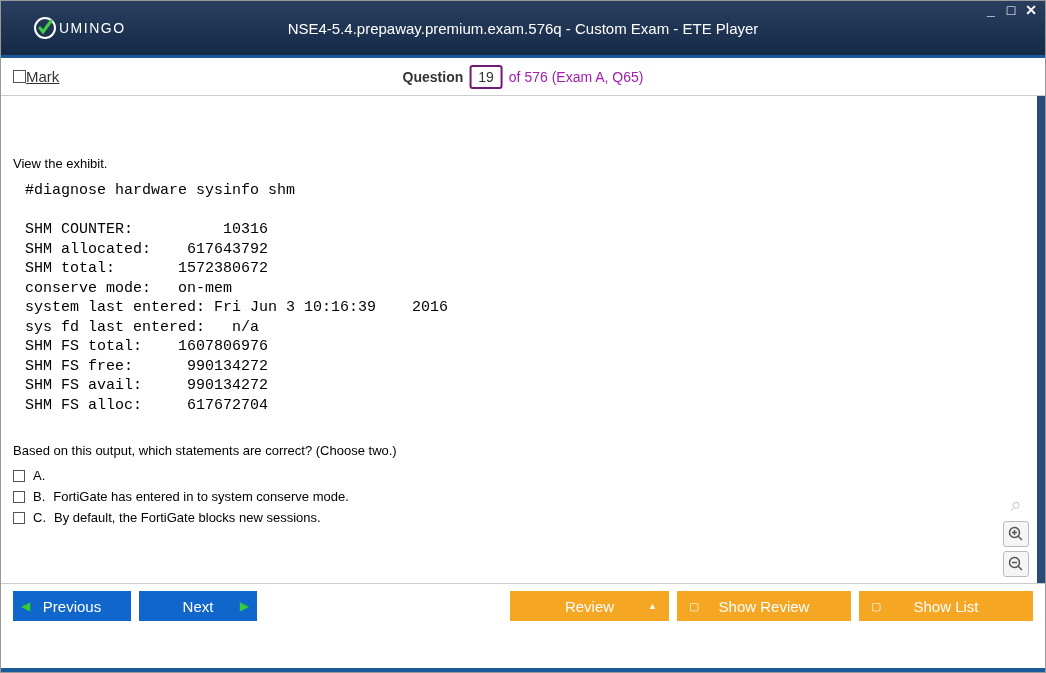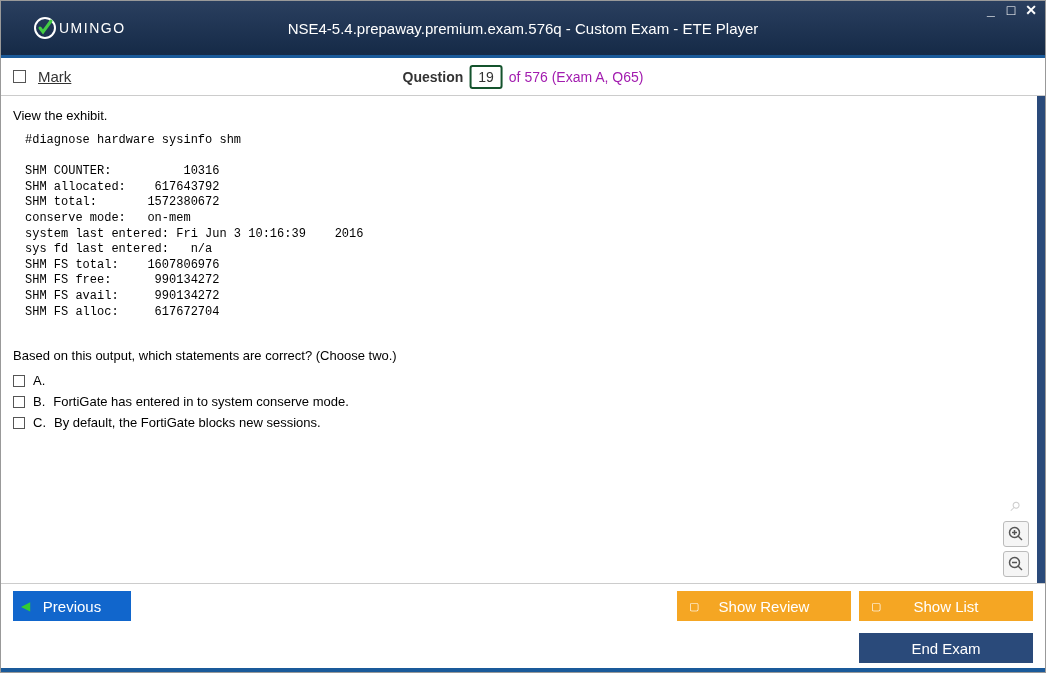--- a/index.html
+++ b/index.html
@@ -6,31 +6,31 @@
 body { font-family: "Segoe UI", Arial, sans-serif; background: #fff; width: 1046px; height: 673px; overflow: hidden; border: 1px solid #999; display: flex; flex-direction: column; }
 .titlebar { background: linear-gradient(to bottom, #2a3f5f, #152a47); height: 54px; display: flex; align-items: center; position: relative; }
 .logo { display: flex; align-items: center; margin-left: 32px; }
 .logo-icon { width: 24px; height: 24px; }
 .logo-text { color: #fff; font-size: 14px; letter-spacing: 1.5px; margin-left: 2px; font-weight: 500; }
 .title { color: #fff; font-size: 15px; position: absolute; left: 50%; transform: translateX(-50%); }
 .window-controls { position: absolute; right: 6px; top: 2px; display: flex; gap: 4px; }
 .win-ctrl { color: #fff; font-size: 14px; font-weight: bold; cursor: pointer; width: 16px; text-align: center; line-height: 14px;}
 .header-line { height: 3px; background: #1a5a9a; }
 .question-header { height: 38px; display: flex; align-items: center; padding: 0 12px; border-bottom: 1px solid #ccc; position: relative;}
-.mark-wrap { display: flex; align-items: center; gap: 12px; }
+.mark-wrap { display: flex; align-items: center; gap: 0; }
 .mark-check { width: 13px; height: 13px; border: 1px solid #555; }
 .mark-label { text-decoration: underline; color: #333; font-size: 15px; }
 .q-center { position: absolute; left: 50%; transform: translateX(-50%); display: flex; align-items: center; gap: 6px; color: #333; font-size: 14px;}
 .q-label { font-weight: 600; }
-.q-num { border: 2px solid #14532d; border-radius: 3px; padding: 2px 7px; color: #333; font-weight: 500;}
+.q-num { border: 2px solid #701a75; border-radius: 3px; padding: 2px 7px; color: #333; font-weight: 500;}
 .q-rest { color: #a21caf; }
 .content { flex: 1; padding: 12px; font-size: 13px; color: #000; position: relative; overflow: hidden;}
 .scrollbar-right { position: absolute; right: 0; top: 0; bottom: 0; width: 8px; background: #2a4a7a; }
-.exhibit-label { margin-bottom: 10px; }
-.mono { font-family: "Courier New", monospace; font-size: 12px; line-height: 1.3; margin-left: 12px; margin-bottom: 28px; white-space: pre; }
+.exhibit-label { margin-bottom: 10px; margin-top: 48px; }
+.mono { font-family: "Courier New", monospace; font-size: 15px; line-height: 1.3; margin-left: 12px; margin-bottom: 28px; white-space: pre; }
 .prompt { margin-bottom: 10px; }
 .answers { }
 .answer { display: flex; align-items: center; gap: 8px; margin-bottom: 6px; }
 .answer-check { width: 12px; height: 12px; border: 1px solid #555; flex-shrink: 0; }
 .answer-letter { }
 .side-tools { position: absolute; right: 16px; bottom: 6px; display: flex; flex-direction: column; gap: 4px; }
 .tool-btn { width: 26px; height: 26px; border: 1px solid #bbb; border-radius: 3px; background: #f5f5f5; display: flex; align-items: center; justify-content: center; font-size: 15px; color: #555; cursor: pointer;}
 .footer1 { height: 45px; border-top: 1px solid #ccc; display: flex; align-items: center; padding: 0 12px; gap: 8px; }
 .btn { height: 30px; display: flex; align-items: center; justify-content: center; color: #fff; font-size: 15px; cursor: pointer; position: relative;}
 .btn-blue { background: #1166cc; }
@@ -130,29 +130,34 @@
         </svg>
       </div>
   </div>
 </div>
 
 <div class="footer1">
   <div class="btn btn-blue btn-prev">
     <span class="arrow">◀</span>
     <span>Previous</span>
   </div>
+  <div class="btn btn-blue btn-next">
+    <span>Next</span>
+    <span class="arrow">▶</span>
+  </div>
   <div class="spacer"></div>
+  <div class="btn btn-orange btn-review">
+    <span>Review</span>
+    <span class="tri">▲</span>
+  </div>
   <div class="btn btn-orange btn-show">
     <span class="sq">▢</span>
     <span>Show Review</span>
   </div>
   <div class="btn btn-orange btn-show">
     <span class="sq">▢</span>
     <span>Show List</span>
   </div>
 </div>
 
 <div class="footer2">
-  <div class="btn btn-dark btn-session">
-    <span>End Exam</span>
-  </div>
 </div>
 <div class="bottom-line"></div>
 
 </body></html>

